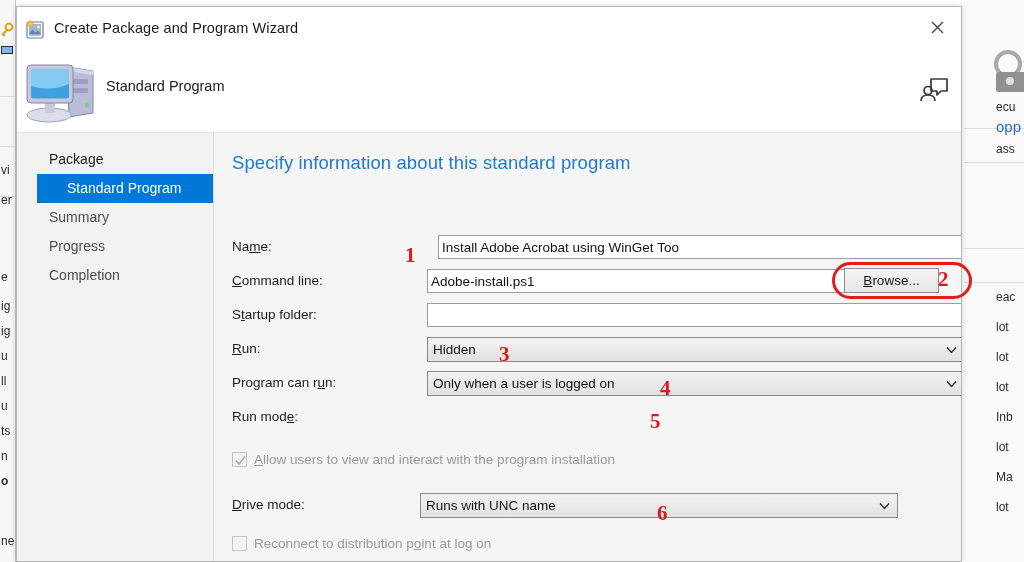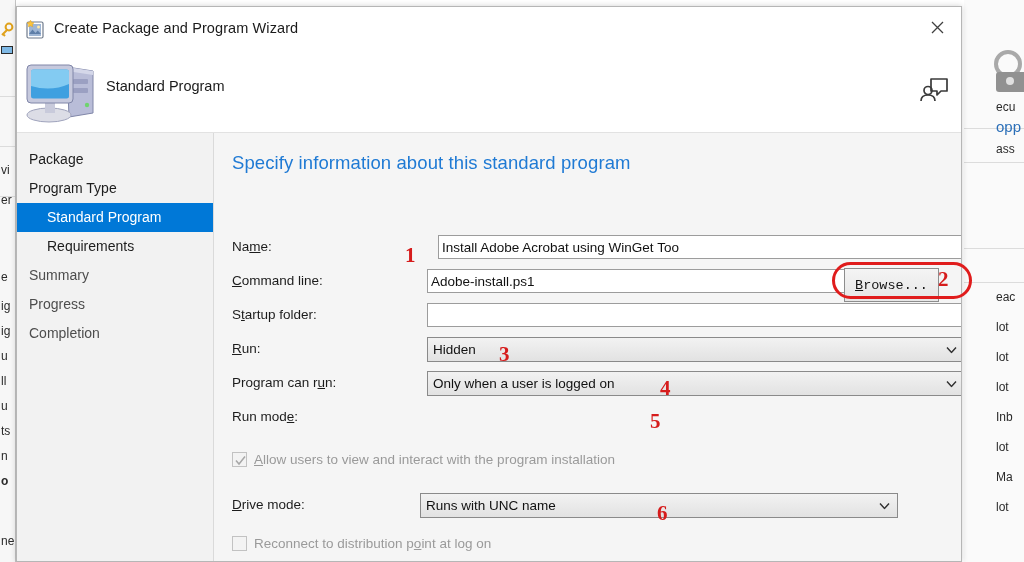--- a/index.html
+++ b/index.html
@@ -114,20 +114,21 @@
     padding-top: 12px;
   }
   .nav-item {
     height: 29px;
     line-height: 29px;
     font-size: 14px;
     color: #222222;
     padding-left: 12px;
     white-space: nowrap;
     cursor: default;
+    margin-left: 20px;
   }
   .nav-item.sub { padding-left: 30px; }
   .nav-item.dim { color: #4d4d4d; }
   .nav-item.bold { color: #1d1d1d; }
   .nav-item.selected {
     background: #0078d7;
     color: #ffffff;
   }
 
   
@@ -182,24 +183,24 @@
   }
   .combo .cv { padding-left: 5px; white-space: nowrap; }
   .combo .chev {
     position: absolute; right: 7px; top: 50%;
     transform: translateY(-50%);
     width: 11px; height: 7px;
   }
 
   .btn-browse {
     position: absolute;
-    width: 95px; height: 34px;
+    width: 95px; height: 25px;
     border: 1px solid #8d8d8d;
     background: linear-gradient(#f4f4f4, #e6e6e6);
-    font-family: Liberation Mono, monospace;
+    font-family: Liberation Sans, sans-serif;
     font-size: 13.5px;
     color: #141414;
     cursor: pointer;
   }
 
   
   .chk-row { position: absolute; left: 17px; height: 20px; }
   .chk-box {
     position: absolute; left: 0; top: 1px;
     width: 15px; height: 15px;
@@ -326,23 +327,21 @@
       <path d="M12 4 h16 v12 h-6 l-4 4 v-4 h-6 z" fill="none" stroke="#3a3a3a" stroke-width="1.7" stroke-linejoin="round"></path>
       <circle cx="9" cy="15.5" r="4" fill="none" stroke="#3a3a3a" stroke-width="1.7"></circle>
       <path d="M2 26 q0 -6 7 -6 q7 0 7 6" fill="none" stroke="#3a3a3a" stroke-width="1.7"></path>
     </svg>
   </div>
 
   <div class="dlg-body">
 
     <div class="sidebar">
       <div class="nav-item bold">Package</div>
-      <div class="nav-item bold">Program Type</div>
       <div class="nav-item sub selected">Standard Program</div>
-      <div class="nav-item sub bold">Requirements</div>
       <div class="nav-item dim">Summary</div>
       <div class="nav-item dim">Progress</div>
       <div class="nav-item dim">Completion</div>
     </div>
 
     <div class="content">
 
       <div class="page-heading">Specify information about this standard program</div>
 
       <div class="form-row" style="top:102px; width:725px">

